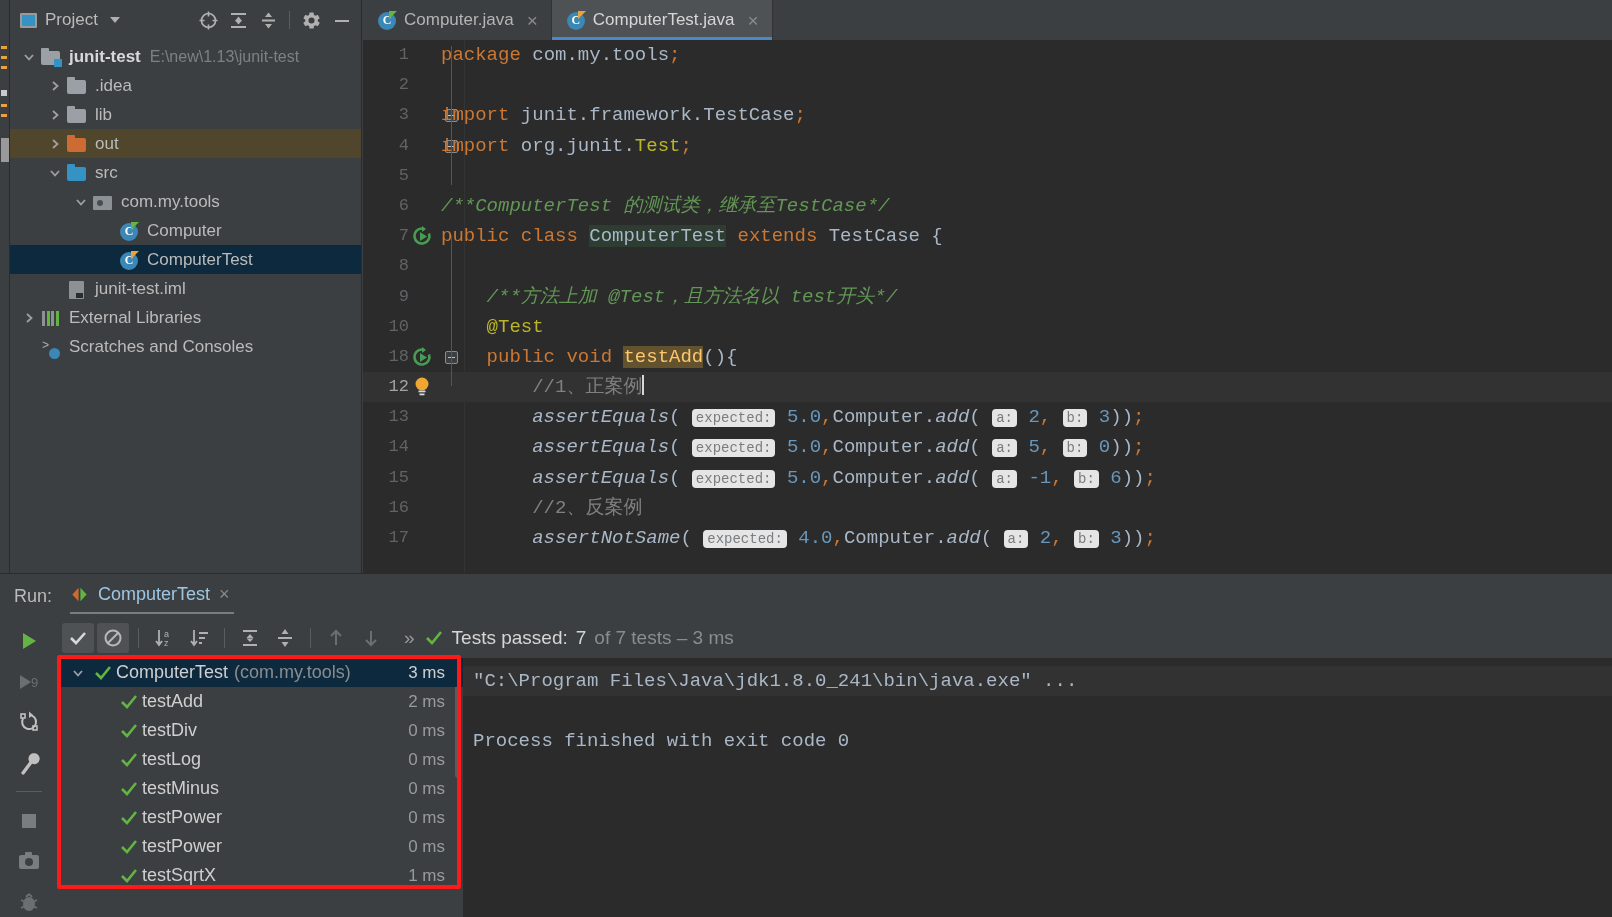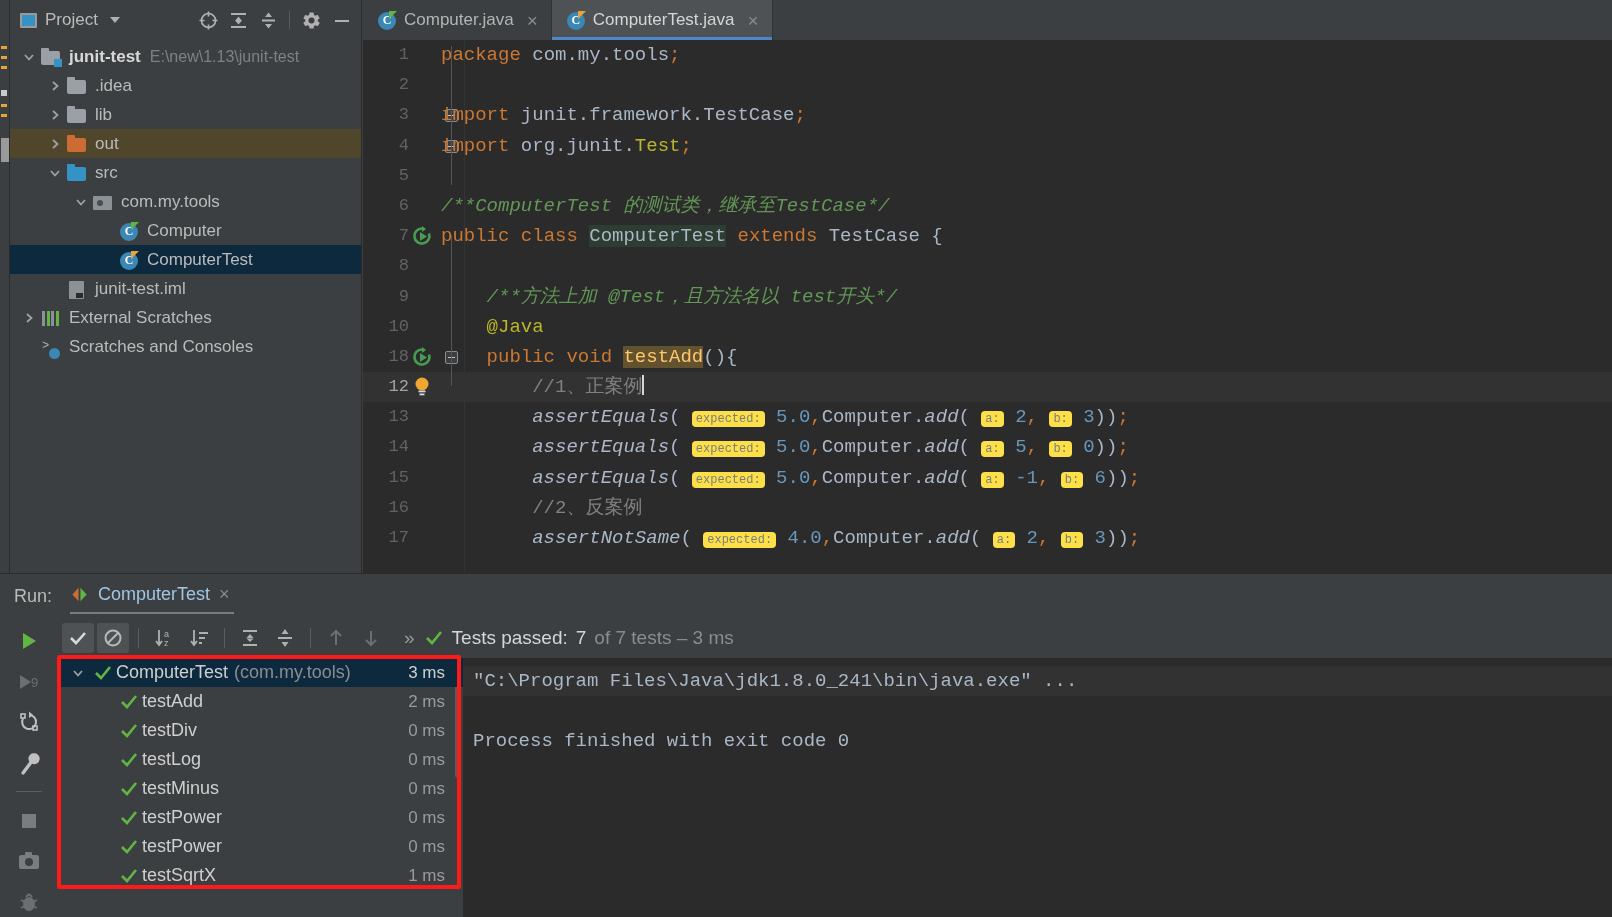--- a/index.html
+++ b/index.html
@@ -170,21 +170,21 @@
   .k { color: #cc7832; }
   .cm { color: #629755; font-style: italic; }
   .lc { color: #808080; }
   .an { color: #bbb529; }
   .num { color: #6897bb; }
   .mth { color: #a9b7c6; font-style: italic; }
   .comma { color: #cc7832; }
   .hl-ident { background: #32593d66; }
   .hl-method { background: #62532e; color: #ffc66d; }
   .hint {
-    background: #fde047; color: #7a7d80; font-size: 12px;
+    background: #e5e5e5; color: #7a7d80; font-size: 14px;
     border-radius: 4px; padding: 1px 4px; font-style: normal;
   }
   .caret {
     display: inline-block; width: 2px; height: 20px; background: #d7d7d7;
     vertical-align: -3px;
   }
   .fold-marker {
     width: 13px; height: 13px; border: 1px solid #8c8c8c; border-radius: 2px;
     position: relative; background: #3c3f41;
   }
@@ -446,21 +446,21 @@
             </svg>
           </span>
           <span class="ticon">
             <span class="lib-icon">
               <i></i>
               <i></i>
               <i></i>
               <i></i>
             </span>
           </span>
-          <span class="tlabel">External Scratches</span>
+          <span class="tlabel">External Libraries</span>
         </div>
         <div class="tree-row">
           <span style="display:inline-block;width:8px"></span>
           <span class="twisty"></span>
           <span class="ticon">
             <span class="scratch-icon">&gt;_</span>
           </span>
           <span class="tlabel">Scratches and Consoles</span>
         </div>
       </div>
@@ -492,21 +492,21 @@
           <div class="code-row"><span class="gut-num">4</span><span class="gut-fold"><span class="fold-marker" style="margin-top:9px;display:inline-block"></span></span><span class="code-text"><span class="k">import</span> org.junit.<span class="an">Test</span><span class="comma">;</span></span></div>
           <div class="code-row"><span class="gut-num">5</span><span class="code-text"></span></div>
           <div class="code-row"><span class="gut-num">6</span><span class="code-text"><span class="cm">/**ComputerTest 的测试类，继承至TestCase*/</span></span></div>
           <div class="code-row"><span class="gut-num">7</span><span class="gut-icons"><svg width="22" height="22" viewBox="0 0 22 22" style="margin-top:4px">
                 <path d="M11 3.5 a7.5 7.5 0 1 0 7 5" fill="none" stroke="#499c54" stroke-width="2.6"></path>
                 <path d="M11 1 L11 7 L15 4 Z" fill="#499c54"></path>
                 <path d="M9 7 L16 11.5 L9 16 Z" fill="#499c54"></path>
               </svg></span><span class="code-text"><span class="k">public</span> <span class="k">class</span> <span class="hl-ident">ComputerTest</span> <span class="k">extends</span> TestCase {</span></div>
           <div class="code-row"><span class="gut-num">8</span><span class="code-text"></span></div>
           <div class="code-row"><span class="gut-num">9</span><span class="code-text">    <span class="cm">/**方法上加 @Test，且方法名以 test开头*/</span></span></div>
-          <div class="code-row"><span class="gut-num">10</span><span class="code-text">    <span class="an">@Java</span></span></div>
+          <div class="code-row"><span class="gut-num">10</span><span class="code-text">    <span class="an">@Test</span></span></div>
           <div class="code-row"><span class="gut-num">18</span><span class="gut-icons"><svg width="22" height="22" viewBox="0 0 22 22" style="margin-top:4px">
                 <path d="M11 3.5 a7.5 7.5 0 1 0 7 5" fill="none" stroke="#499c54" stroke-width="2.6"></path>
                 <path d="M11 1 L11 7 L15 4 Z" fill="#499c54"></path>
                 <path d="M9 7 L16 11.5 L9 16 Z" fill="#499c54"></path>
               </svg></span><span class="gut-fold"><span class="fold-marker" style="margin-top:9px;display:inline-block"></span></span><span class="code-text">    <span class="k">public</span> <span class="k">void</span> <span class="hl-method">testAdd</span>(){</span></div>
           <div class="code-row current"><span class="gut-num">12</span><span class="gut-icons"><svg width="22" height="24" viewBox="0 0 22 24" style="margin-top:3px">
                 <circle cx="11" cy="9" r="6.5" fill="#f0a732"></circle>
                 <rect x="7.5" y="15.5" width="7" height="1.8" fill="#d8d8d8"></rect>
                 <rect x="8.5" y="18.5" width="5" height="1.8" fill="#d8d8d8"></rect>
               </svg></span><span class="code-text">        <span class="lc">//1、正案例</span><span class="caret"></span></span></div>

